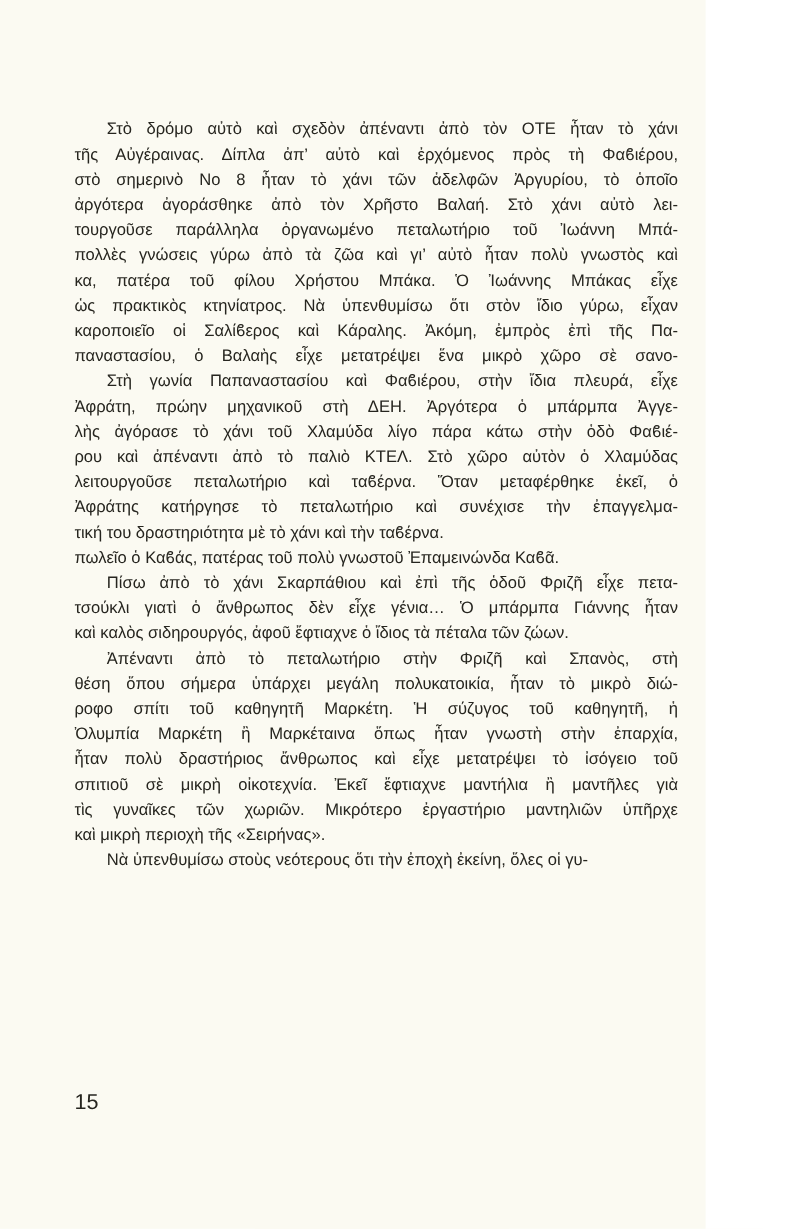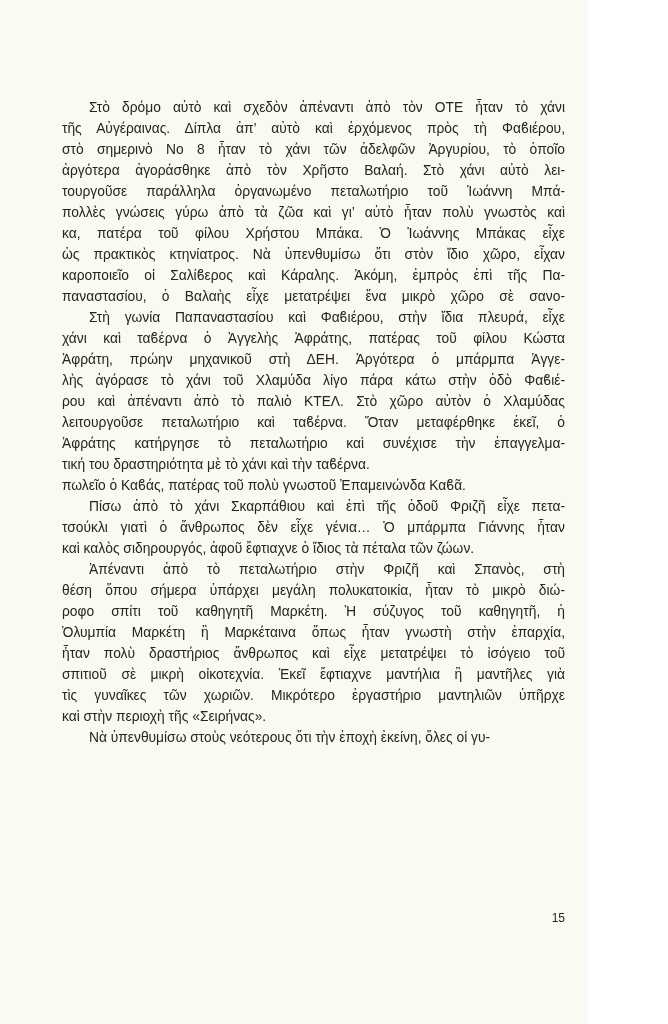--- a/index.html
+++ b/index.html
@@ -39,46 +39,45 @@
     text-indent: 27px;
   }
   .line.para-last {
     text-align-last: left;
   }
   .page-number {
     position: absolute;
     left: 62px;
     top: 908px;
     width: 503px;
-    text-align: right;
+    text-align: left;
     color: #26251f;
-    font-size: 12px;
+    font-size: 18px;
     line-height: 21px;
   }
 </style>
 </head>
 <body>
 
 <div class="book-page" style="background: rgb(251, 250, 242);">
   <div class="text-block" id="text-block" style="color: rgb(38, 37, 31);">
       <p class="para">
         <span class="line para-first">Στὸ δρόμο αὐτὸ καὶ σχεδὸν ἀπέναντι ἀπὸ τὸν ΟΤΕ ἦταν τὸ χάνι</span>
         <span class="line">τῆς Αὐγέραινας. Δίπλα ἀπ’ αὐτὸ καὶ ἐρχόμενος πρὸς τὴ Φαϐιέρου,</span>
         <span class="line">στὸ σημερινὸ Νο 8 ἦταν τὸ χάνι τῶν ἀδελφῶν Ἀργυρίου, τὸ ὁποῖο</span>
         <span class="line">ἀργότερα ἀγοράσθηκε ἀπὸ τὸν Χρῆστο Βαλαή. Στὸ χάνι αὐτὸ λει-</span>
         <span class="line">τουργοῦσε παράλληλα ὀργανωμένο πεταλωτήριο τοῦ Ἰωάννη Μπά-</span>
         <span class="line">πολλὲς γνώσεις γύρω ἀπὸ τὰ ζῶα καὶ γι’ αὐτὸ ἦταν πολὺ γνωστὸς καὶ</span>
         <span class="line">κα, πατέρα τοῦ φίλου Χρήστου Μπάκα. Ὁ Ἰωάννης Μπάκας εἶχε</span>
-        <span class="line">ὡς πρακτικὸς κτηνίατρος. Νὰ ὑπενθυμίσω ὅτι στὸν ἴδιο χῶρο, εἶχαν</span>
+        <span class="line">ὡς πρακτικὸς κτηνίατρος. Νὰ ὑπενθυμίσω ὅτι στὸν ἴδιο γύρω, εἶχαν</span>
         <span class="line">καροποιεῖο οἱ Σαλίϐερος καὶ Κάραλης. Ἀκόμη, ἐμπρὸς ἐπὶ τῆς Πα-</span>
         <span class="line">παναστασίου, ὁ Βαλαὴς εἶχε μετατρέψει ἕνα μικρὸ χῶρο σὲ σανο-</span>
       </p>
       <p class="para">
         <span class="line para-first">Στὴ γωνία Παπαναστασίου καὶ Φαϐιέρου, στὴν ἴδια πλευρά, εἶχε</span>
-        <span class="line">χάνι καὶ ταϐέρνα ὁ Ἀγγελὴς Ἀφράτης, πατέρας τοῦ φίλου Κώστα</span>
         <span class="line">Ἀφράτη, πρώην μηχανικοῦ στὴ ΔΕΗ. Ἀργότερα ὁ μπάρμπα Ἀγγε-</span>
         <span class="line">λὴς ἀγόρασε τὸ χάνι τοῦ Χλαμύδα λίγο πάρα κάτω στὴν ὁδὸ Φαϐιέ-</span>
         <span class="line">ρου καὶ ἀπέναντι ἀπὸ τὸ παλιὸ ΚΤΕΛ. Στὸ χῶρο αὐτὸν ὁ Χλαμύδας</span>
         <span class="line">λειτουργοῦσε πεταλωτήριο καὶ ταϐέρνα. Ὅταν μεταφέρθηκε ἐκεῖ, ὁ</span>
         <span class="line">Ἀφράτης κατήργησε τὸ πεταλωτήριο καὶ συνέχισε τὴν ἐπαγγελμα-</span>
         <span class="line para-last">τική του δραστηριότητα μὲ τὸ χάνι καὶ τὴν ταϐέρνα.</span>
       </p>
       <p class="para">
         <span class="line para-last">πωλεῖο ὁ Καϐάς, πατέρας τοῦ πολὺ γνωστοῦ Ἐπαμεινώνδα Καϐᾶ.</span>
       </p>
@@ -88,20 +87,20 @@
         <span class="line para-last">καὶ καλὸς σιδηρουργός, ἀφοῦ ἔφτιαχνε ὁ ἴδιος τὰ πέταλα τῶν ζώων.</span>
       </p>
       <p class="para">
         <span class="line para-first">Ἀπέναντι ἀπὸ τὸ πεταλωτήριο στὴν Φριζῆ καὶ Σπανὸς, στὴ</span>
         <span class="line">θέση ὅπου σήμερα ὑπάρχει μεγάλη πολυκατοικία, ἦταν τὸ μικρὸ διώ-</span>
         <span class="line">ροφο σπίτι τοῦ καθηγητῆ Μαρκέτη. Ἡ σύζυγος τοῦ καθηγητῆ, ἡ</span>
         <span class="line">Ὀλυμπία Μαρκέτη ἢ Μαρκέταινα ὅπως ἦταν γνωστὴ στὴν ἐπαρχία,</span>
         <span class="line">ἦταν πολὺ δραστήριος ἄνθρωπος καὶ εἶχε μετατρέψει τὸ ἰσόγειο τοῦ</span>
         <span class="line">σπιτιοῦ σὲ μικρὴ οἰκοτεχνία. Ἐκεῖ ἔφτιαχνε μαντήλια ἢ μαντῆλες γιὰ</span>
         <span class="line">τὶς γυναῖκες τῶν χωριῶν. Μικρότερο ἐργαστήριο μαντηλιῶν ὑπῆρχε</span>
-        <span class="line para-last">καὶ στὴν περιοχὴ τῆς «Σειρήνας».</span>
+        <span class="line para-last">καὶ μικρὴ περιοχὴ τῆς «Σειρήνας».</span>
       </p>
       <p class="para">
         <span class="line para-first para-last">Νὰ ὑπενθυμίσω στοὺς νεότερους ὅτι τὴν ἐποχὴ ἐκείνη, ὅλες οἱ γυ-</span>
       </p>
     </div>
   <div class="page-number">15</div>
 </div>
 
 </body></html>

